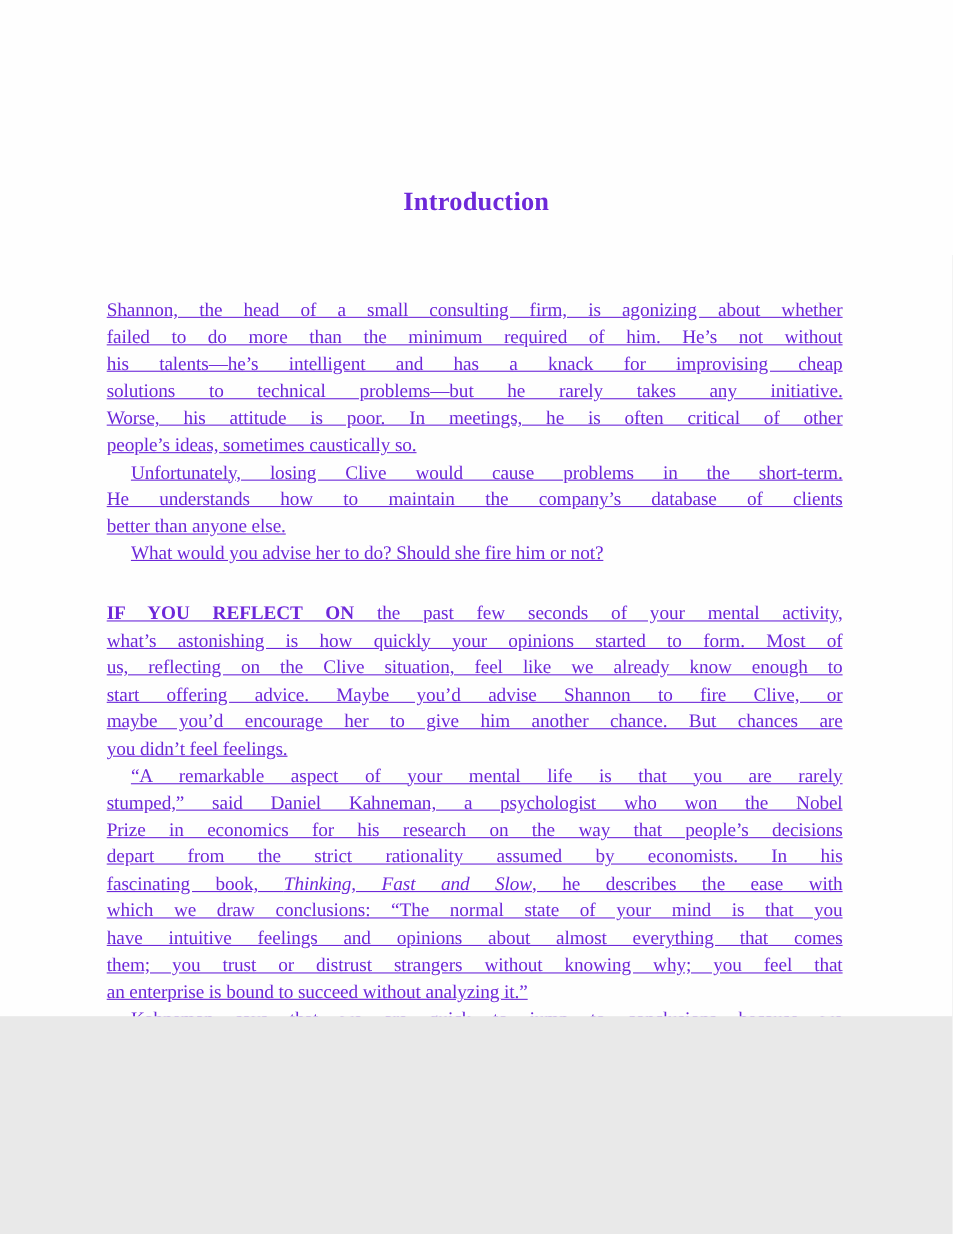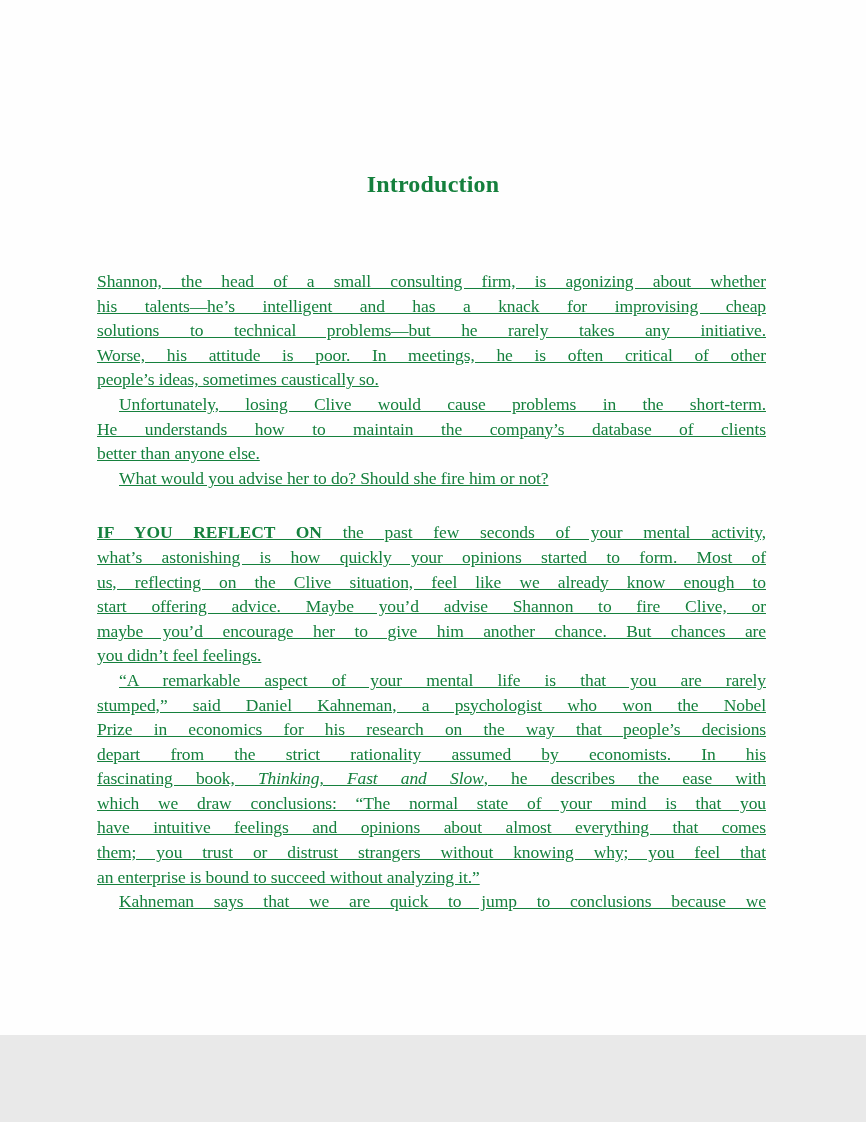--- a/index.html
+++ b/index.html
@@ -3,24 +3,24 @@
 <meta charset="utf-8">
 <style>
   html, body {
     margin: 0;
     padding: 0;
     background: #e9e9e9;
   }
   .page {
     position: relative;
     width: 866px;
-    height: 1035px;
+    height: 924px;
     margin: 0 auto;
     background: #fefefe;
-    color: #15803d;
+    color: #6d28d9;
     font-family: "Liberation Serif", serif;
     overflow: hidden;
   }
   .title {
     position: absolute;
     top: 171px;
     left: 0;
     right: 0;
     margin: 0;
     text-align: center;
@@ -56,20 +56,21 @@
   .line i { font-style: italic; }
 </style>
 </head>
 <body>
 
 <div class="page">
   <h1 class="title">Introduction</h1>
   <div class="content" id="content">
       <div class="paragraph">
         <div class="line">Shannon, the head of a small consulting firm, is agonizing about whether</div>
+        <div class="line">failed to do more than the minimum required of him. He’s not without</div>
         <div class="line">his talents—he’s intelligent and has a knack for improvising cheap</div>
         <div class="line">solutions to technical problems—but he rarely takes any initiative.</div>
         <div class="line">Worse, his attitude is poor. In meetings, he is often critical of other</div>
         <div class="line lastline">people’s ideas, sometimes caustically so.</div>
       </div>
       <div class="paragraph">
         <div class="line firstline-indent">Unfortunately, losing Clive would cause problems in the short-term.</div>
         <div class="line">He understands how to maintain the company’s database of clients</div>
         <div class="line lastline">better than anyone else.</div>
       </div>

